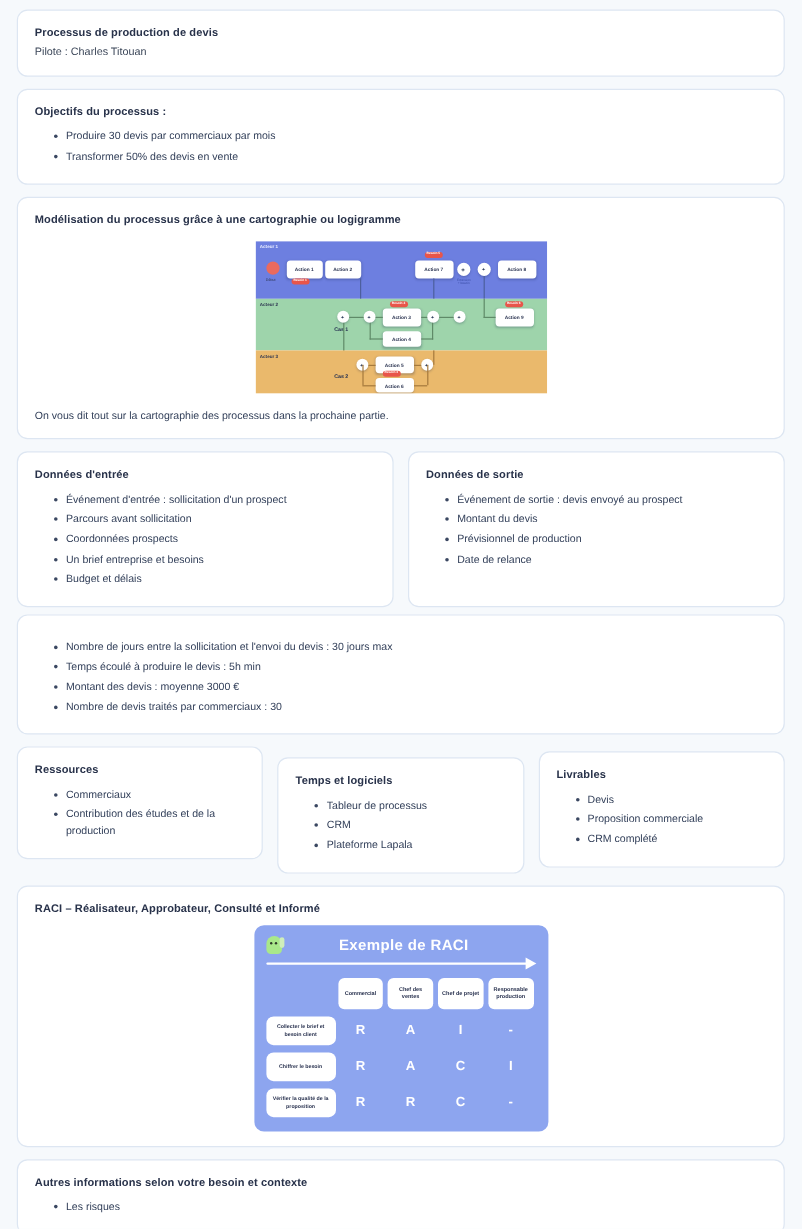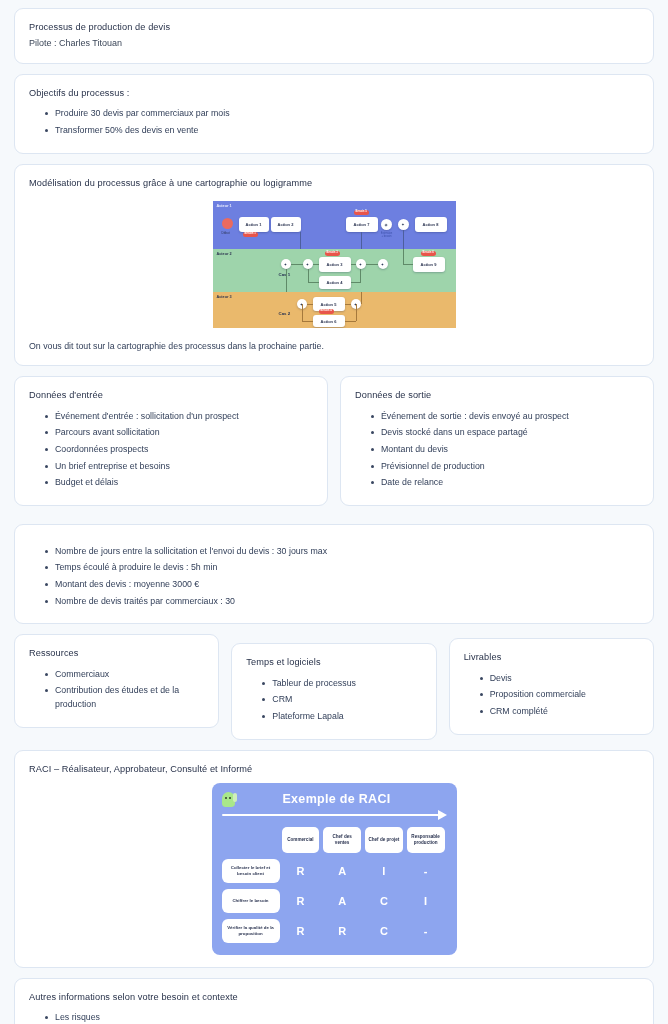--- a/index.html
+++ b/index.html
@@ -22,21 +22,21 @@
   .card {
     background: #ffffff;
     border: 1px solid #dde6f2;
     border-radius: 9px;
     box-sizing: border-box;
     margin-bottom: 10px;
     padding: 12px 14px 12px 14px;
   }
   .card-title {
     font-size: 9.2px;
-    font-weight: normal;
+    font-weight: bold;
     color: #28324a;
     letter-spacing: .1px;
     margin: 0 0 4px 0;
     line-height: 1.35;
   }
   .card-sub {
     font-size: 9px;
     color: #3b4658;
     margin: 2px 0 0 0;
     line-height: 1.5;
@@ -161,38 +161,38 @@
     position: absolute;
     background: #4d5f9d;
   }
   .conn-v { width: 0.6px; }
   .conn-h { height: 0.6px; }
   .conn-g { background: #5f8a68; }
   .conn-o { background: #a5793c; }
 
   
   .cols2 { display: flex; gap: 12px; }
-  .cols2 > .card { flex: 1; margin-bottom: 18px; }
+  .cols2 > .card { flex: 1; margin-bottom: 6px; }
 
   .cols3 { display: flex; gap: 12px; align-items: flex-start; }
   .cols3 > .card { flex: 1; }
   .cols3 > .card.shift { margin-top: 9px; }
   .cols3 > .card.shift2 { margin-top: 4px; }
 
   
   .raci-wrap { display: flex; justify-content: center; margin-top: 8px; }
   .raci {
     width: 245px;
     background: #8da5ef;
     border-radius: 8px;
     padding: 9px 10px 12px 10px;
     box-sizing: border-box;
     position: relative;
   }
-  .raci-head { display: flex; align-items: center; gap: 6px; }
+  .raci-head { display: flex; align-items: flex-end; gap: 6px; }
   .ghost {
     width: 13px; height: 15px;
     background: #a9e88a;
     border-radius: 7px 7px 4px 4px;
     position: relative;
     flex: 0 0 auto;
   }
   .ghost:before, .ghost:after {
     content: "";
     position: absolute;
@@ -402,21 +402,20 @@
         <li>Parcours avant sollicitation</li>
         <li>Coordonnées prospects</li>
         <li>Un brief entreprise et besoins</li>
         <li>Budget et délais</li>
       </ul>
     </div>
     <div class="card">
       <div class="card-title">Données de sortie</div>
       <ul class="bullets">
         <li>Événement de sortie : devis envoyé au prospect</li>
-        <li>Devis stocké dans un espace partagé</li>
         <li>Montant du devis</li>
         <li>Prévisionnel de production</li>
         <li>Date de relance</li>
       </ul>
     </div>
   </div>
 
   <div class="card">
     <ul class="bullets">
       <li>Nombre de jours entre la sollicitation et l'envoi du devis : 30 jours max</li>

